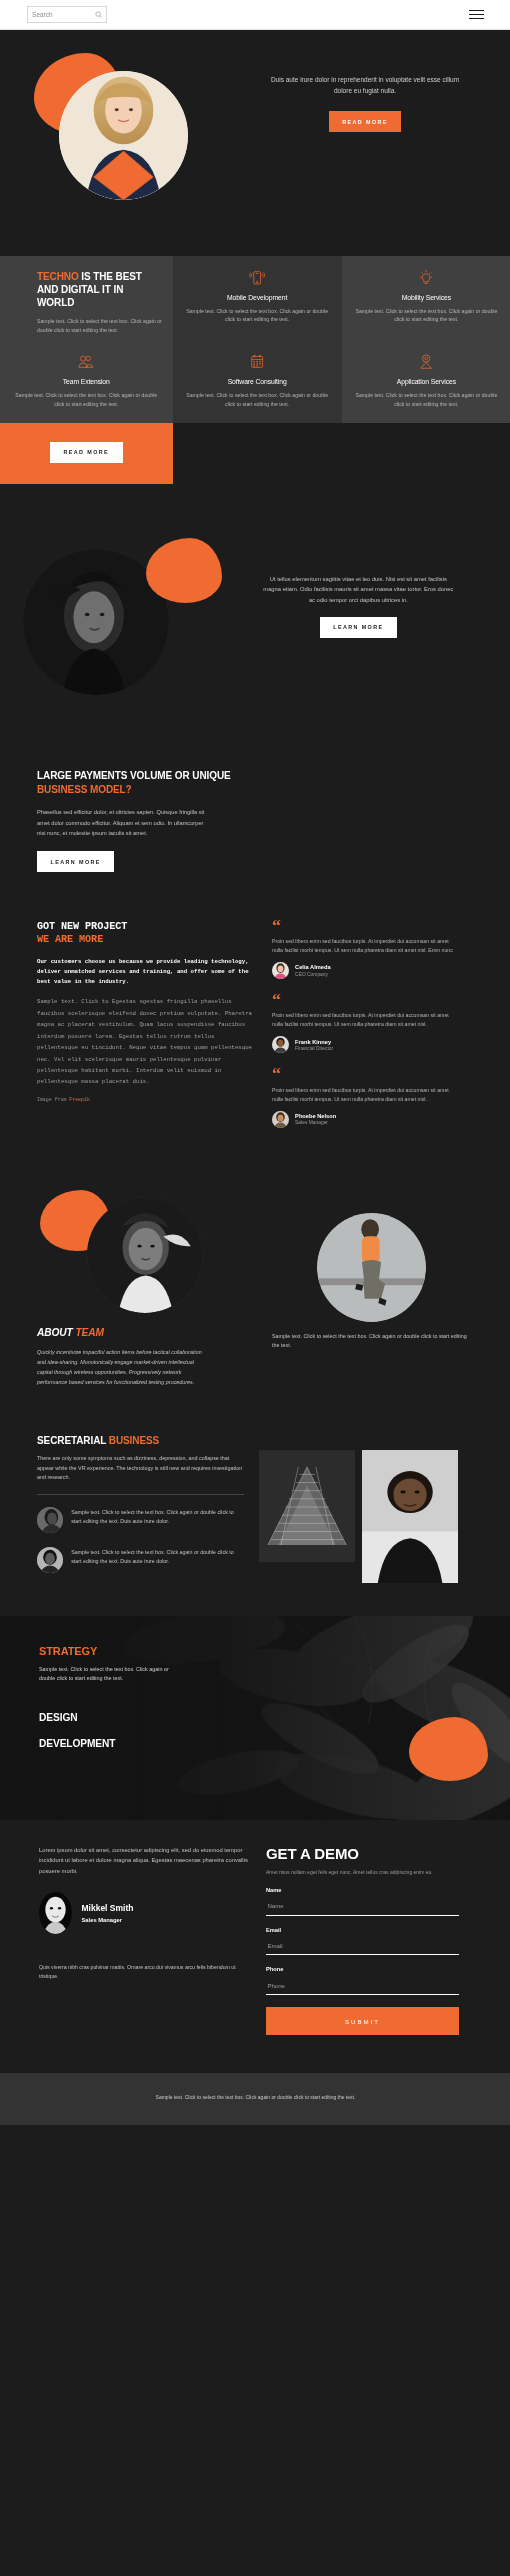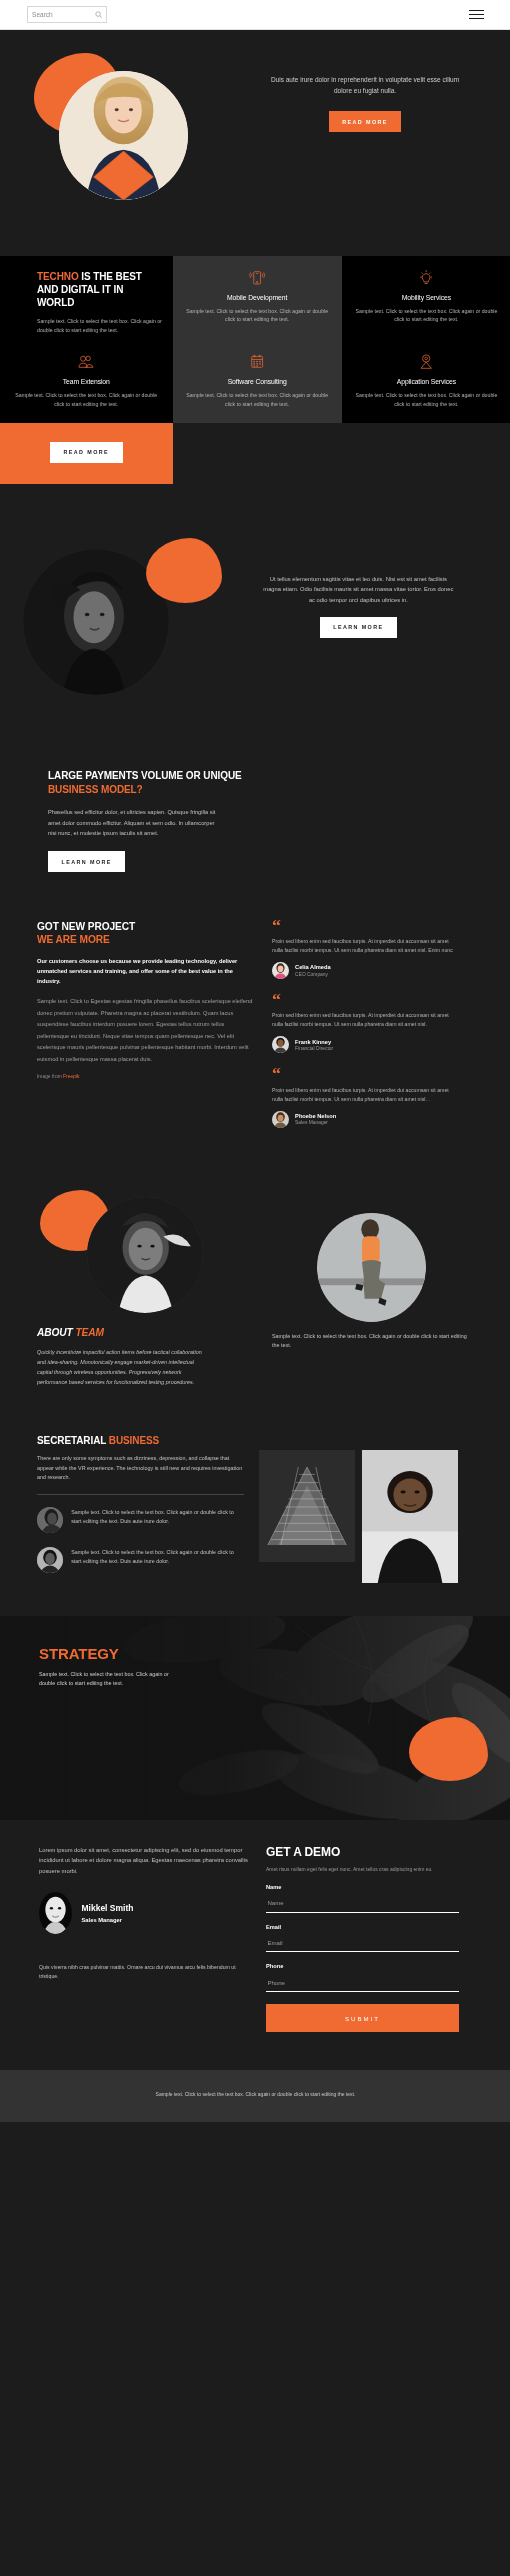--- a/index.html
+++ b/index.html
@@ -63,21 +63,21 @@
   }
   .hero-right { width: 232px; padding-top: 9.5px; text-align: center; }
   .hero-right h1 { font-size: 16.3px; line-height: 1.18; }
   .hero-right .lead { font-size: 6.5px; line-height: 1.65; margin: 12.3px 17.7px 0; color: #cfcfcf; }
   .hero-right .btn { margin-top: 15px; }
 
   
   .services { padding: 12.3px 0 19px; }
   .svc-grid { display: grid; grid-template-columns: repeat(3, 1fr); width: 511px; }
   .svc-cell { padding: 12.3px 11px 15px; text-align: center; min-height: 61px; }
-  .svc-cell.dark { background: #000000; }
+  .svc-cell.dark { background: #404040; }
   .svc-cell.gray { background: #333333; }
   .svc-cell.accent { background: #ef6b32; display: flex; align-items: center; justify-content: center; }
   .svc-intro { text-align: left; padding: 15px 9.5px 6.8px 37px; }
   .svc-intro h2 { font-size: 10px; line-height: 1.28; }
   .svc-intro p { font-size: 5.7px; line-height: 1.62; margin-top: 7.5px; width: 126px; }
   .svc-ico { height: 17.7px; margin-bottom: 7.5px; display:flex; align-items:center; justify-content:center; }
   .svc-cell h3 { font-size: 6.8px; font-weight: 400; color: #fff; margin-bottom: 6.1px; }
   .svc-cell p { font-size: 5.2px; line-height: 1.62; color: #b3b3b3; }
 
   
@@ -87,32 +87,32 @@
     position: absolute; left: 23px; top: 11px; width: 146px; height: 146px;
     border-radius: 50%; overflow: hidden; background: #2a2a2a;
   }
   .focus-blob { width: 76px; height: 65px; right: 30px; top: 0px; }
   .focus-right { width: 225px; text-align: center; padding-top: 24.5px; padding-right: 12.3px; }
   .focus-right h2 { font-size: 11px; line-height: 1.28; }
   .focus-right p { font-size: 5.8px; line-height: 1.85; margin: 11px 9.5px 0; }
   .focus-right .btn { margin-top: 11px; }
 
   
-  .payments { padding: 30px 11px 27px; display: flex; }
+  .payments { padding: 30px 0 27px; display: flex; }
   .pay-left { width: 252px; padding-left: 37px; }
   .pay-left h2 { font-size: 10px; line-height: 1.35; }
   .pay-left p { font-size: 5.7px; line-height: 1.85; margin-top: 11px; width: 170px; }
   .pay-left .btn { margin-top: 12.3px; }
   .pay-right { width: 225px; padding-top: 26px; }
   .logo-row { display: flex; align-items: center; justify-content: flex-start; gap: 13.6px; height: 29px; }
   .logo-row + .logo-row { margin-top: 12.3px; }
 
   
   .project { padding: 20.4px 0 23px; display: flex; }
-  .pr-left { width: 272px; padding-left: 37px; padding-right: 15px; }
+  .pr-left { width: 272px; padding-left: 37px; padding-right: 15px; font-family: Liberation Mono, monospace; }
   .pr-left h2 { font-size: 10.2px; line-height: 1.3; }
   .pr-left .bold { font-size: 5.7px; line-height: 1.75; color: #ffffff; font-weight: 700; margin-top: 11px; }
   .pr-left .body { font-size: 5.7px; line-height: 2.0; margin-top: 9.5px; color: #9f9f9f; }
   .credit { font-size: 4.9px; margin-top: 9.5px; color: #8d8d8d; }
   .credit a { color: #ef6b32; text-decoration: none; }
   .pr-right { width: 204px; padding-right: 23px; }
   .tm { margin-bottom: 15px; }
   .tm-mark { color: #ef6b32; font-size: 17.7px; line-height: .6; font-family: "Liberation Serif", serif; font-weight: 700; }
   .tm-text { font-size: 5.2px; line-height: 1.75; color: #b3b3b3; margin-top: 6.8px; }
   .tm-person { display: flex; align-items: center; gap: 6.1px; margin-top: 6.8px; }
@@ -144,36 +144,36 @@
   .co-right { width: 225px; display: flex; gap: 6.8px; padding-right: 26px; padding-top: 15px; }
   .co-img { flex: 1; height: 112px; background: #4a4a4a; }
   .co-img.tall { height: 133px; }
 
   
   .strategy { position: relative; height: 204px; overflow: hidden; background: #161616; }
   .strat-bg { position: absolute; inset: 0; }
   .strat-blob { position: absolute; right: 23px; bottom: 39px; width: 79px; height: 64px; background: #ef6b32;
                 border-radius: 58% 42% 48% 52% / 55% 60% 40% 45%; }
   .strat-content { position: relative; padding: 29px 0 0 39px; }
-  .strat-content h3 { font-size: 15px; }
+  .strat-content h3 { font-size: 11px; }
   .strat-content .sub { font-size: 5.4px; line-height: 1.65; margin-top: 8.2px; width: 143px; color: #cfcfcf; }
   .strat-list { margin-top: 29px; }
   .strat-list h3 { font-size: 10.2px; color: #ffffff; margin-bottom: 15px; font-weight: 700; }
 
   
   .demo { padding: 24.5px 0 38px; display: flex; }
   .dm-left { width: 266px; padding-left: 39px; padding-right: 17.7px; }
   .dm-left .copy { font-size: 5.8px; line-height: 1.85; }
   .dm-person { display: flex; align-items: center; gap: 9.5px; margin-top: 15px; }
   .dm-ava { width: 33px; height: 42px; border-radius: 50%; overflow: hidden; background: #0f0f0f; flex: 0 0 33px; }
   .dm-name { font-size: 8.5px; font-weight: 700; }
   .dm-role { font-size: 5.8px; font-weight: 700; margin-top: 3.4px; color: #ffffff; }
   .dm-note { font-size: 5.2px; line-height: 1.75; margin-top: 29px; }
   .dm-right { width: 219px; padding-right: 26px; }
-  .dm-right h2 { font-size: 12px; }
+  .dm-right h2 { font-size: 15px; }
   .dm-right .sub { font-size: 5px; line-height: 1.6; margin-top: 6.1px; color: #9a9a9a; }
   .field { margin-top: 11px; }
   .field label { display: block; font-size: 5.7px; font-weight: 700; color: #fff; margin-bottom: 5.4px; }
   .field input {
     width: 100%; background: transparent; border: none; border-bottom: 1.1px solid #ffffff;
     color: #fff; font-size: 6.1px; padding: 1.4px 1.4px 5.4px; outline: none;
     font-family: "Liberation Sans", sans-serif;
   }
   .field input::placeholder { color: #9a9a9a; }
   .submit {
@@ -610,20 +610,24 @@
           <stop offset=".45" stop-color="#141414" stop-opacity=".85"></stop>
           <stop offset="1" stop-color="#141414" stop-opacity="0"></stop>
         </linearGradient>
         <rect width="750" height="300" fill="url(#strgrad)"></rect>
       </svg>
     </div>
     <div class="strat-blob"></div>
     <div class="strat-content">
       <h3 class="orange">STRATEGY</h3>
       <p class="sub">Sample text. Click to select the text box. Click again or double click to start editing the text.</p>
+      <div class="strat-list">
+        <h3>DESIGN</h3>
+        <h3>DEVELOPMENT</h3>
+      </div>
     </div>
   </section>
 
   <section class="sec demo">
     <div class="dm-left">
       <p class="copy">Lorem ipsum dolor sit amet, consectetur adipiscing elit, sed do eiusmod tempor incididunt ut labore et dolore magna aliqua. Egestas maecenas pharetra convallis posuere morbi.</p>
       <div class="dm-person">
         <div class="dm-ava">
           <svg viewBox="0 0 48 62" width="33" height="42">
             <defs>

